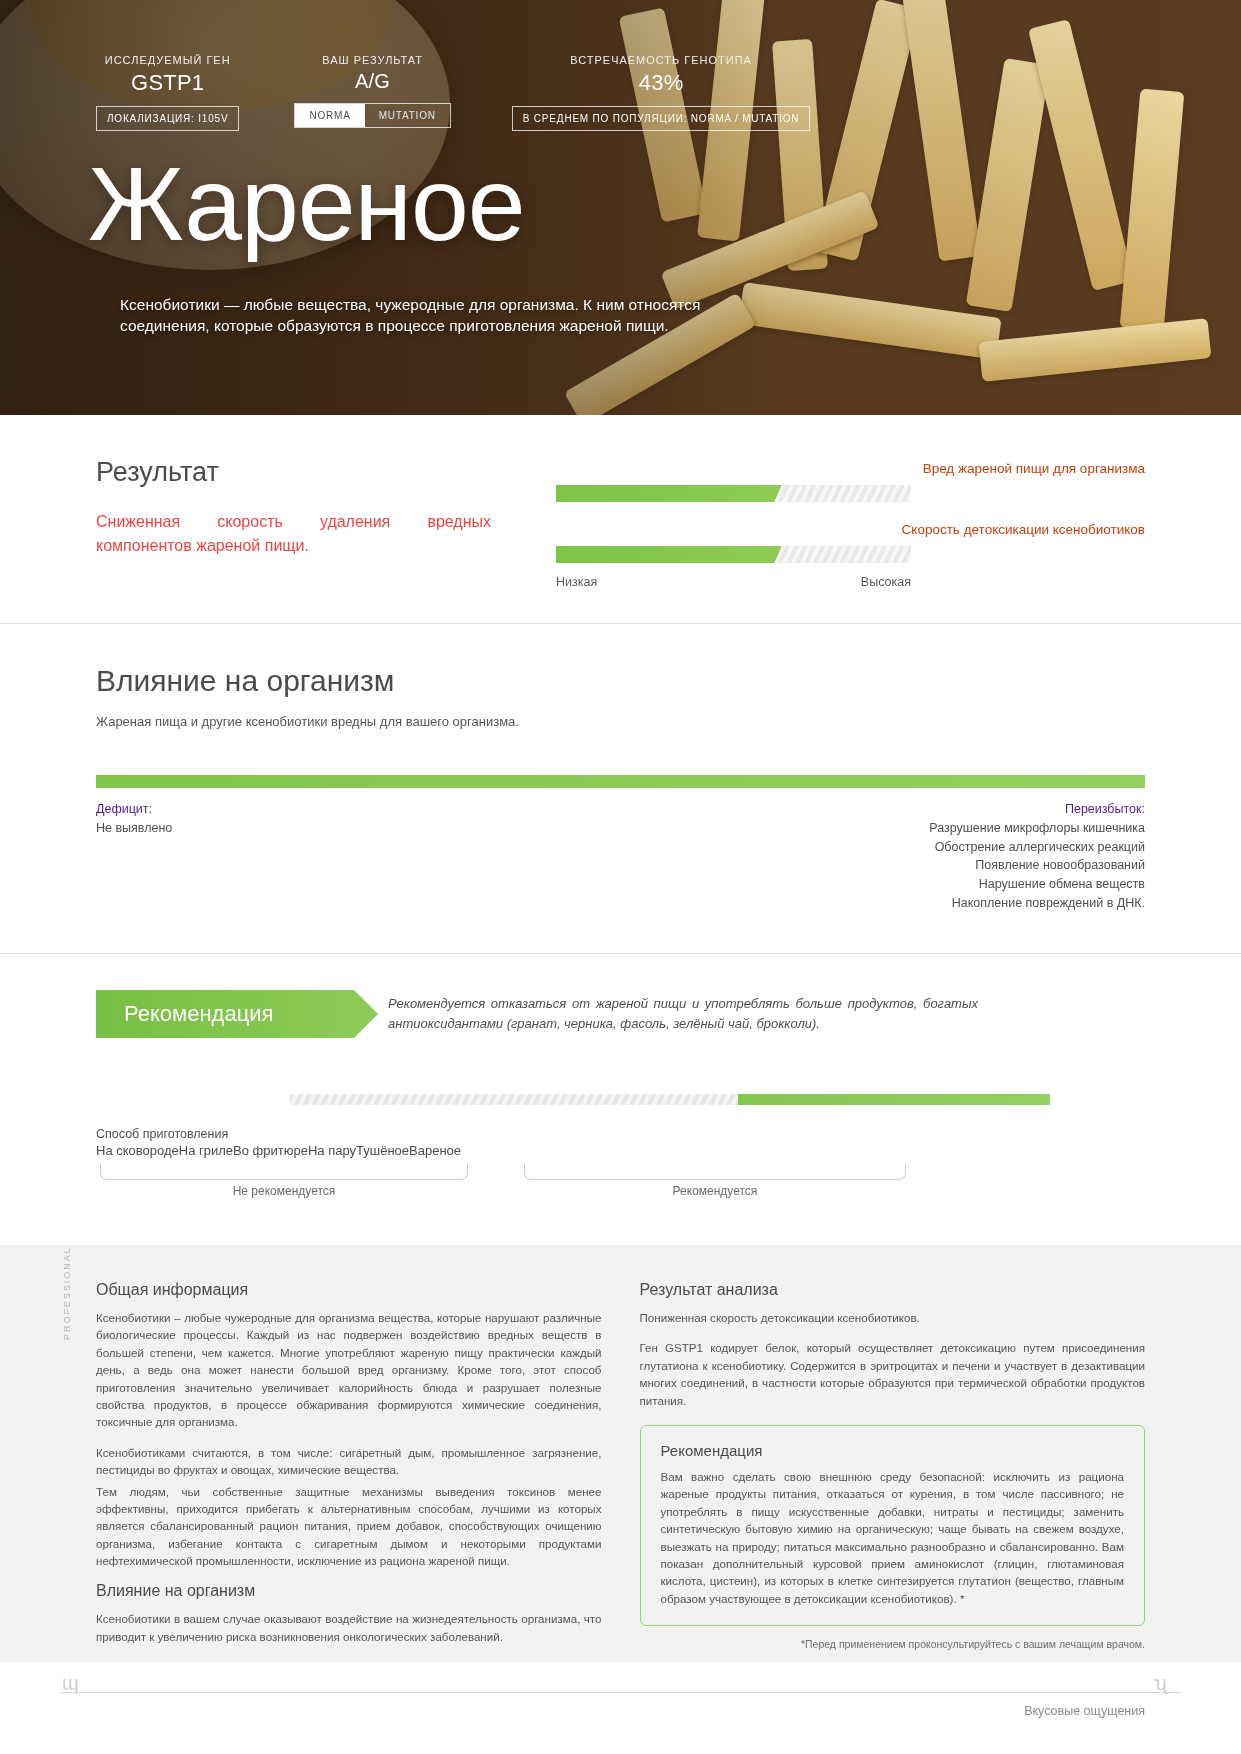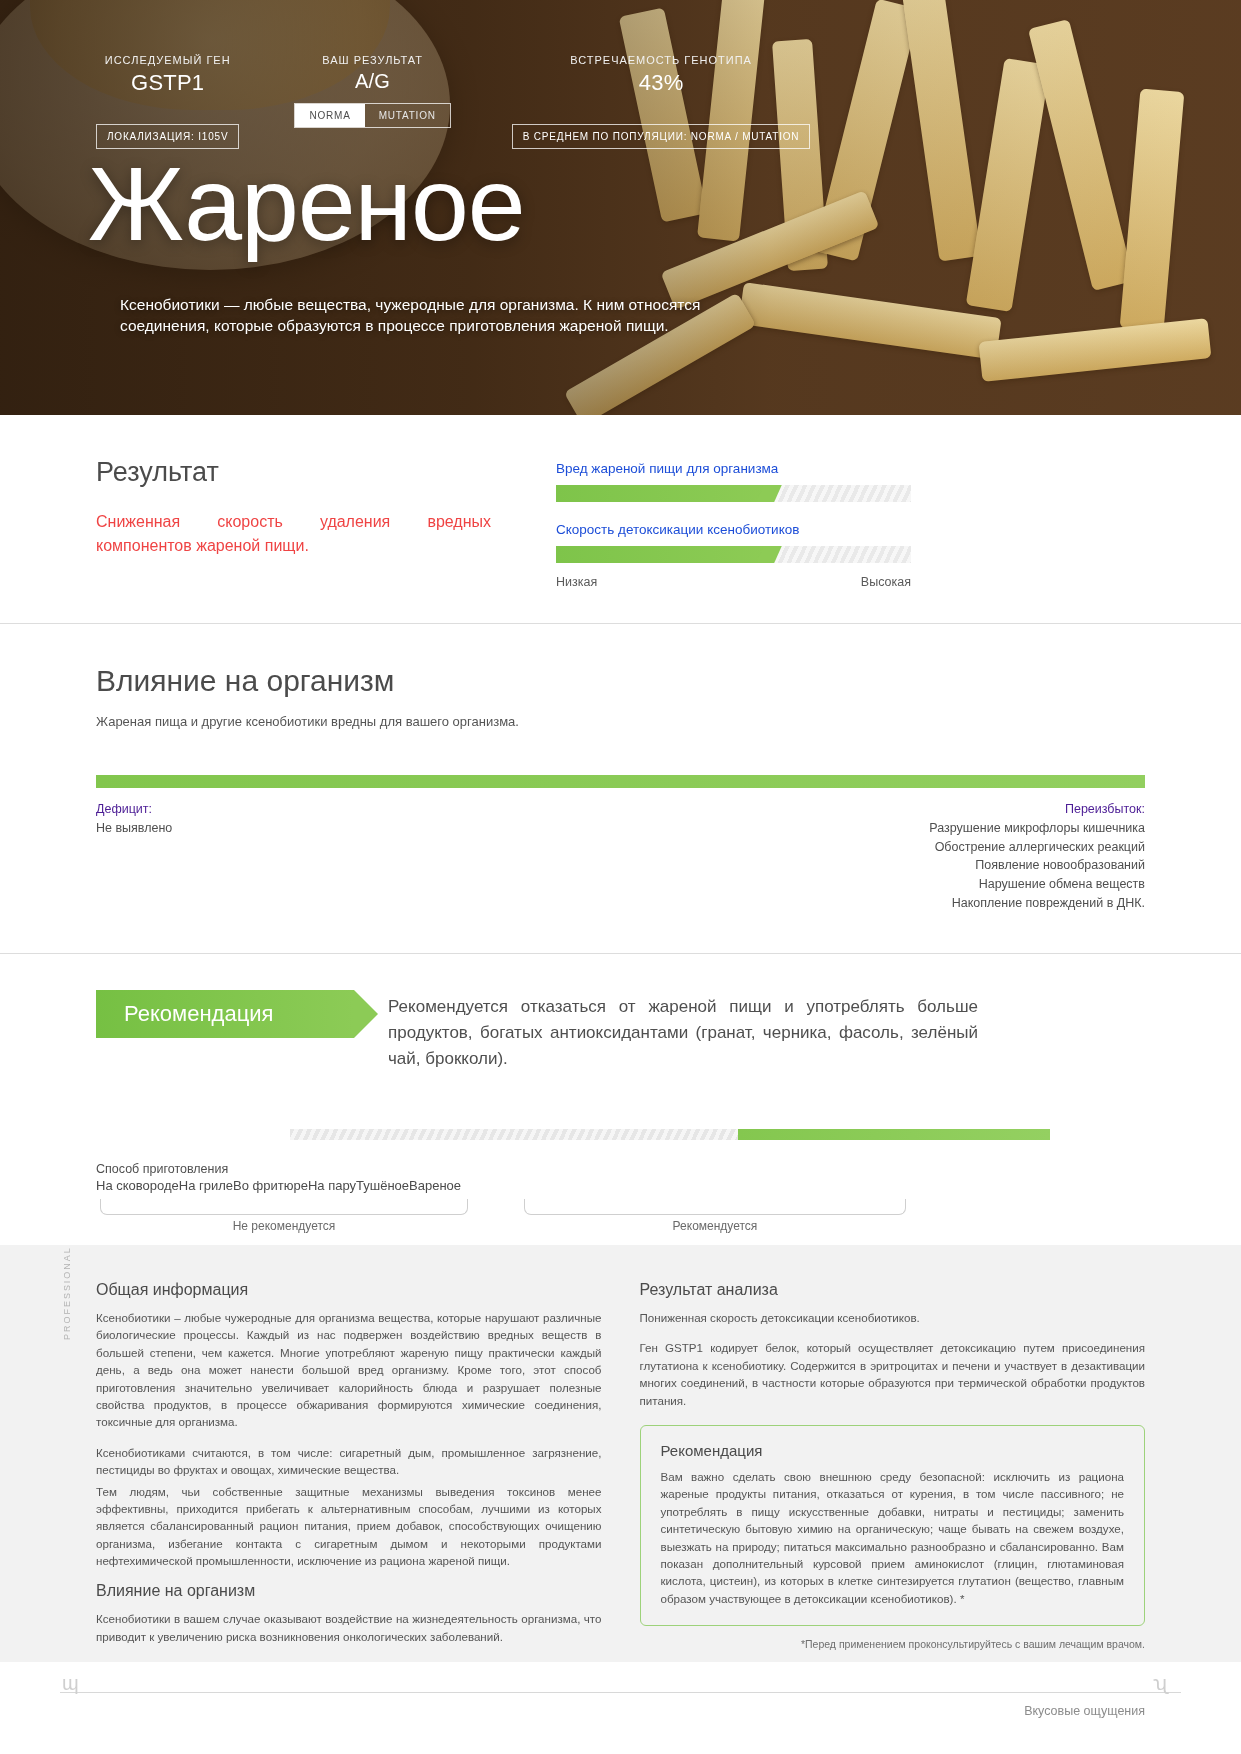--- a/index.html
+++ b/index.html
@@ -51,21 +51,21 @@
   }
   .meta-col { margin-right:46px; }
   .meta-col.col2 { margin-right:52px; }
   .meta-label {
     font-size:11px; letter-spacing:.09em; text-transform:uppercase;
     text-align:center; color:#f1f1f1; margin-bottom:4px;
   }
   .meta-value { font-size:22px; text-align:center; color:#fff; font-weight:400; letter-spacing:.01em; }
   .meta-value.small { font-size:20px; }
   .meta-chip {
-    margin-top:28px; border:1px solid rgba(255,255,255,.75);
+    margin-top:10px; border:1px solid rgba(255,255,255,.75);
     font-size:10px; letter-spacing:.08em; color:#fff; text-transform:uppercase;
     padding:6px 10px; text-align:center; white-space:nowrap;
   }
   .chip-split { display:flex; border:1px solid rgba(255,255,255,.75); margin-top:10px; }
   .chip-split span { font-size:10px; letter-spacing:.08em; padding:6px 14px; text-transform:uppercase; }
   .chip-split .on { background:#ffffff; color:#4c4c4c; }
   .chip-split .off { color:#e8e8e8; }
   .chip-wide { white-space:nowrap; }
 
   .hero-title {
@@ -84,21 +84,21 @@
   .section { position:relative; }
   .divider { height:1px; background:#dddddd; width:100%; }
 
   .result-wrap { padding:42px 96px 34px 96px; display:flex; }
   .result-left { width:460px; }
   .h2 { font-size:27px; font-weight:400; color:#4b4b4b; margin:0 0 22px 0; }
   .h2.big { font-size:30px; }
   .result-text { font-size:16px; line-height:1.5; color:#ef4444; text-align:justify; max-width:395px; }
 
   .bars { flex:1; padding-top:4px; }
-  .bar-label { font-size:13.5px; color:#1d4ed8; margin-bottom:9px; }
+  .bar-label { font-size:13.5px; color:#c2410c; margin-bottom:9px;text-align:right; }
   .bar-track {
     position:relative; height:17px; width:355px;
     background:repeating-linear-gradient(115deg,#e9e9e9 0 4px,#f7f7f7 4px 8px);
     margin-bottom:20px;
   }
   .bar-fill {
     position:absolute; left:0; top:0; height:100%;
     background:linear-gradient(90deg,#7ec44a,#8dcb55);
   }
   .bar-fill::after {
@@ -129,21 +129,21 @@
     background:linear-gradient(90deg,#76c043,#8ccb56);
     display:flex; align-items:center; padding-left:28px;
     color:#fff; font-size:22px;
     margin-right:34px;
   }
   .rec-badge::after {
     content:""; position:absolute; right:-24px; top:0;
     border-left:24px solid #8ccb56;
     border-top:24px solid transparent; border-bottom:24px solid transparent;
   }
-  .rec-text { flex:1; font-size:17px; line-height:1.55; color:#4f4f4f; text-align:justify; padding-top:4px; max-width:590px; }
+  .rec-text { flex:1; font-size:13px; line-height:1.55; color:#4f4f4f; text-align:justify; padding-top:4px; max-width:590px;font-style:italic; }
 
   
   .cook-wrap { padding:28px 96px 60px 96px; position:relative; }
   .cook-track {
     position:absolute; left:290px; top:36px; height:11px; width:760px;
     background:repeating-linear-gradient(115deg,#e6e6e6 0 4px,#f6f6f6 4px 8px);
   }
   .cook-fill { position:absolute; right:0; top:0; height:100%; width:310px; background:linear-gradient(90deg,#84c74f,#94d061); }
   .cook-row { display:flex; align-items:flex-start; margin-top:40px;flex-direction:column; }
   .cook-caption { width:160px; font-size:12.5px; line-height:1.4; color:#4f4f4f; }

